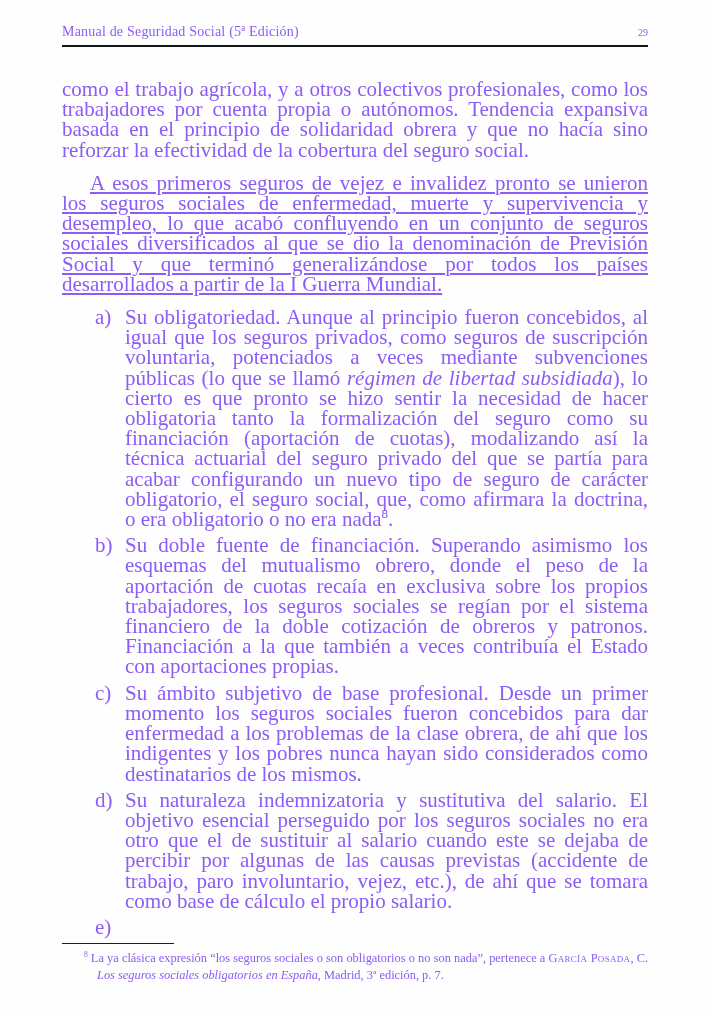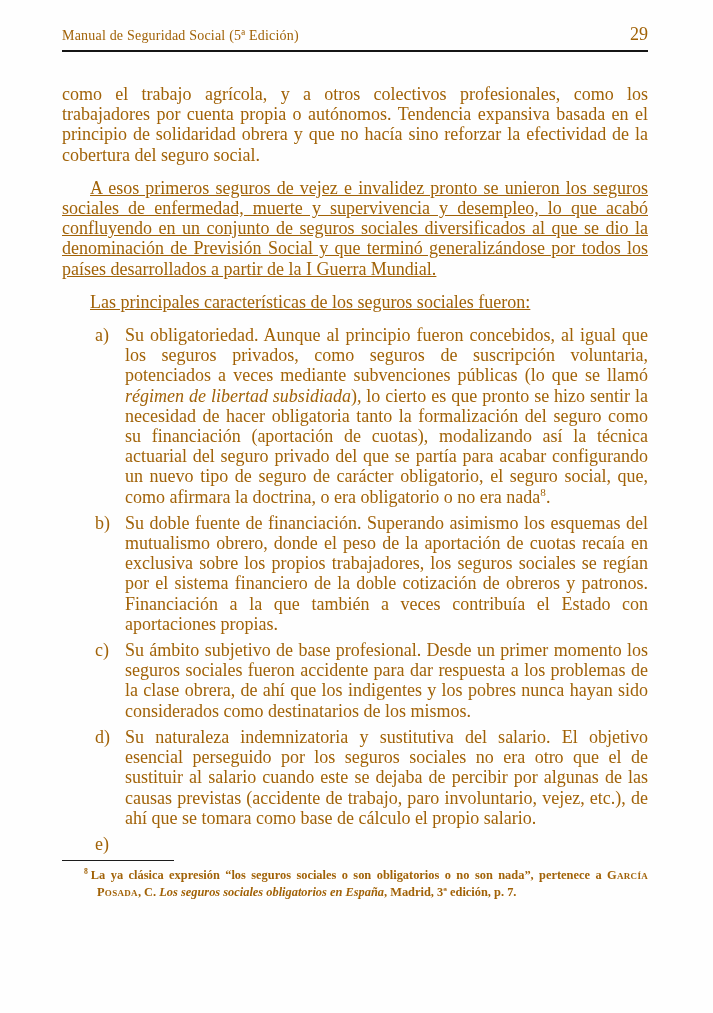--- a/index.html
+++ b/index.html
@@ -6,42 +6,42 @@
     margin: 0;
     padding: 0;
     background: #ffffff;
   }
   .page {
     position: relative;
     width: 713px;
     height: 1013px;
     box-sizing: border-box;
     background: #fefefe;
-    color: #a16207;
+    color: #8b5cf6;
     font-family: "Liberation Serif", "DejaVu Serif", serif;
     padding: 24px 65px 0 62px;
     overflow: hidden;
   }
   .header {
     display: flex;
     justify-content: space-between;
     align-items: baseline;
     border-bottom: 2.5px solid #151515;
     padding-bottom: 5px;
   }
   .header-title {
     font-size: 14px;
     letter-spacing: 0.2px;
   }
   .header-page-number {
-    font-size: 18px;
+    font-size: 10px;
   }
   .content {
     margin-top: 32px;
-    font-size: 18px;
+    font-size: 21px;
     line-height: 20.2px;
     text-align: justify;
   }
   .para {
     margin: 0 0 13px 0;
   }
   .para.indent {
     text-indent: 28px;
     text-decoration: underline;
   }
@@ -64,21 +64,20 @@
   .smallcaps { font-variant: small-caps; letter-spacing: 0.3px; }
   sup {
     font-size: 0.62em;
     line-height: 0;
     vertical-align: super;
   }
   .footnote {
     margin-top: 4px;
     font-size: 12.4px;
     line-height: 16.8px;
-    font-weight: bold;
   }
   .footnote-rule {
     width: 112px;
     height: 0;
     border: none;
     border-top: 1.6px solid #1c1c1c;
     margin: 0 0 6px 0;
   }
   .footnote-body {
     padding-left: 35px;
@@ -96,37 +95,36 @@
     <span class="header-title">Manual de Seguridad Social (5ª Edición)</span>
     <span class="header-page-number">29</span>
   </div>
 
   <div class="content">
 
     <p class="para"><span>como el trabajo agrícola, y a otros colectivos profesionales, como los trabajadores por cuenta propia o autónomos. Tendencia expansiva basada en el principio de solidaridad obrera y que no hacía sino reforzar la efectividad de la cobertura del seguro social.</span></p>
 
     <p class="para indent"><span>A esos primeros seguros de vejez e invalidez pronto se unieron los seguros sociales de enfermedad, muerte y supervivencia y desempleo, lo que acabó confluyendo en un conjunto de seguros sociales diversificados al que se dio la denominación de Previsión Social y que terminó generalizándose por todos los países desarrollados a partir de la I Guerra Mundial.</span></p>
 
-    <p class="para indent"><span>Las principales características de los seguros sociales fueron:</span></p>
 
     <div class="char-list">
 
       <div class="char-item">
         <span class="char-item-label">a)</span>
         <span class="char-item-text"><span>Su obligatoriedad. Aunque al principio fueron concebidos, al igual que los seguros privados, como seguros de suscripción voluntaria, potenciados a veces mediante subvenciones públicas (lo que se llamó </span><span class="italic">régimen de libertad subsidiada</span><span>), lo cierto es que pronto se hizo sentir la necesidad de hacer obligatoria tanto la formalización del seguro como su financiación (aportación de cuotas), modalizando así la técnica actuarial del seguro privado del que se partía para acabar configurando un nuevo tipo de seguro de carácter obligatorio, el seguro social, que, como afirmara la doctrina, o era obligatorio o no era nada</span><sup>8</sup><span>.</span></span>
       </div>
 
       <div class="char-item">
         <span class="char-item-label">b)</span>
         <span class="char-item-text"><span>Su doble fuente de financiación. Superando asimismo los esquemas del mutualismo obrero, donde el peso de la aportación de cuotas recaía en exclusiva sobre los propios trabajadores, los seguros sociales se regían por el sistema financiero de la doble cotización de obreros y patronos. Financiación a la que también a veces contribuía el Estado con aportaciones propias.</span></span>
       </div>
 
       <div class="char-item">
         <span class="char-item-label">c)</span>
-        <span class="char-item-text"><span>Su ámbito subjetivo de base profesional. Desde un primer momento los seguros sociales fueron accidente para dar respuesta a los problemas de la clase obrera, de ahí que los indigentes y los pobres nunca hayan sido considerados como destinatarios de los mismos.</span></span>
+        <span class="char-item-text"><span>Su ámbito subjetivo de base profesional. Desde un primer momento los seguros sociales fueron concebidos para dar enfermedad a los problemas de la clase obrera, de ahí que los indigentes y los pobres nunca hayan sido considerados como destinatarios de los mismos.</span></span>
       </div>
 
       <div class="char-item">
         <span class="char-item-label">d)</span>
         <span class="char-item-text"><span>Su naturaleza indemnizatoria y sustitutiva del salario. El objetivo esencial perseguido por los seguros sociales no era otro que el de sustituir al salario cuando este se dejaba de percibir por algunas de las causas previstas (accidente de trabajo, paro involuntario, vejez, etc.), de ahí que se tomara como base de cálculo el propio salario.</span></span>
       </div>
 
       <div class="char-item">
         <span class="char-item-label">e)</span>
       </div>

